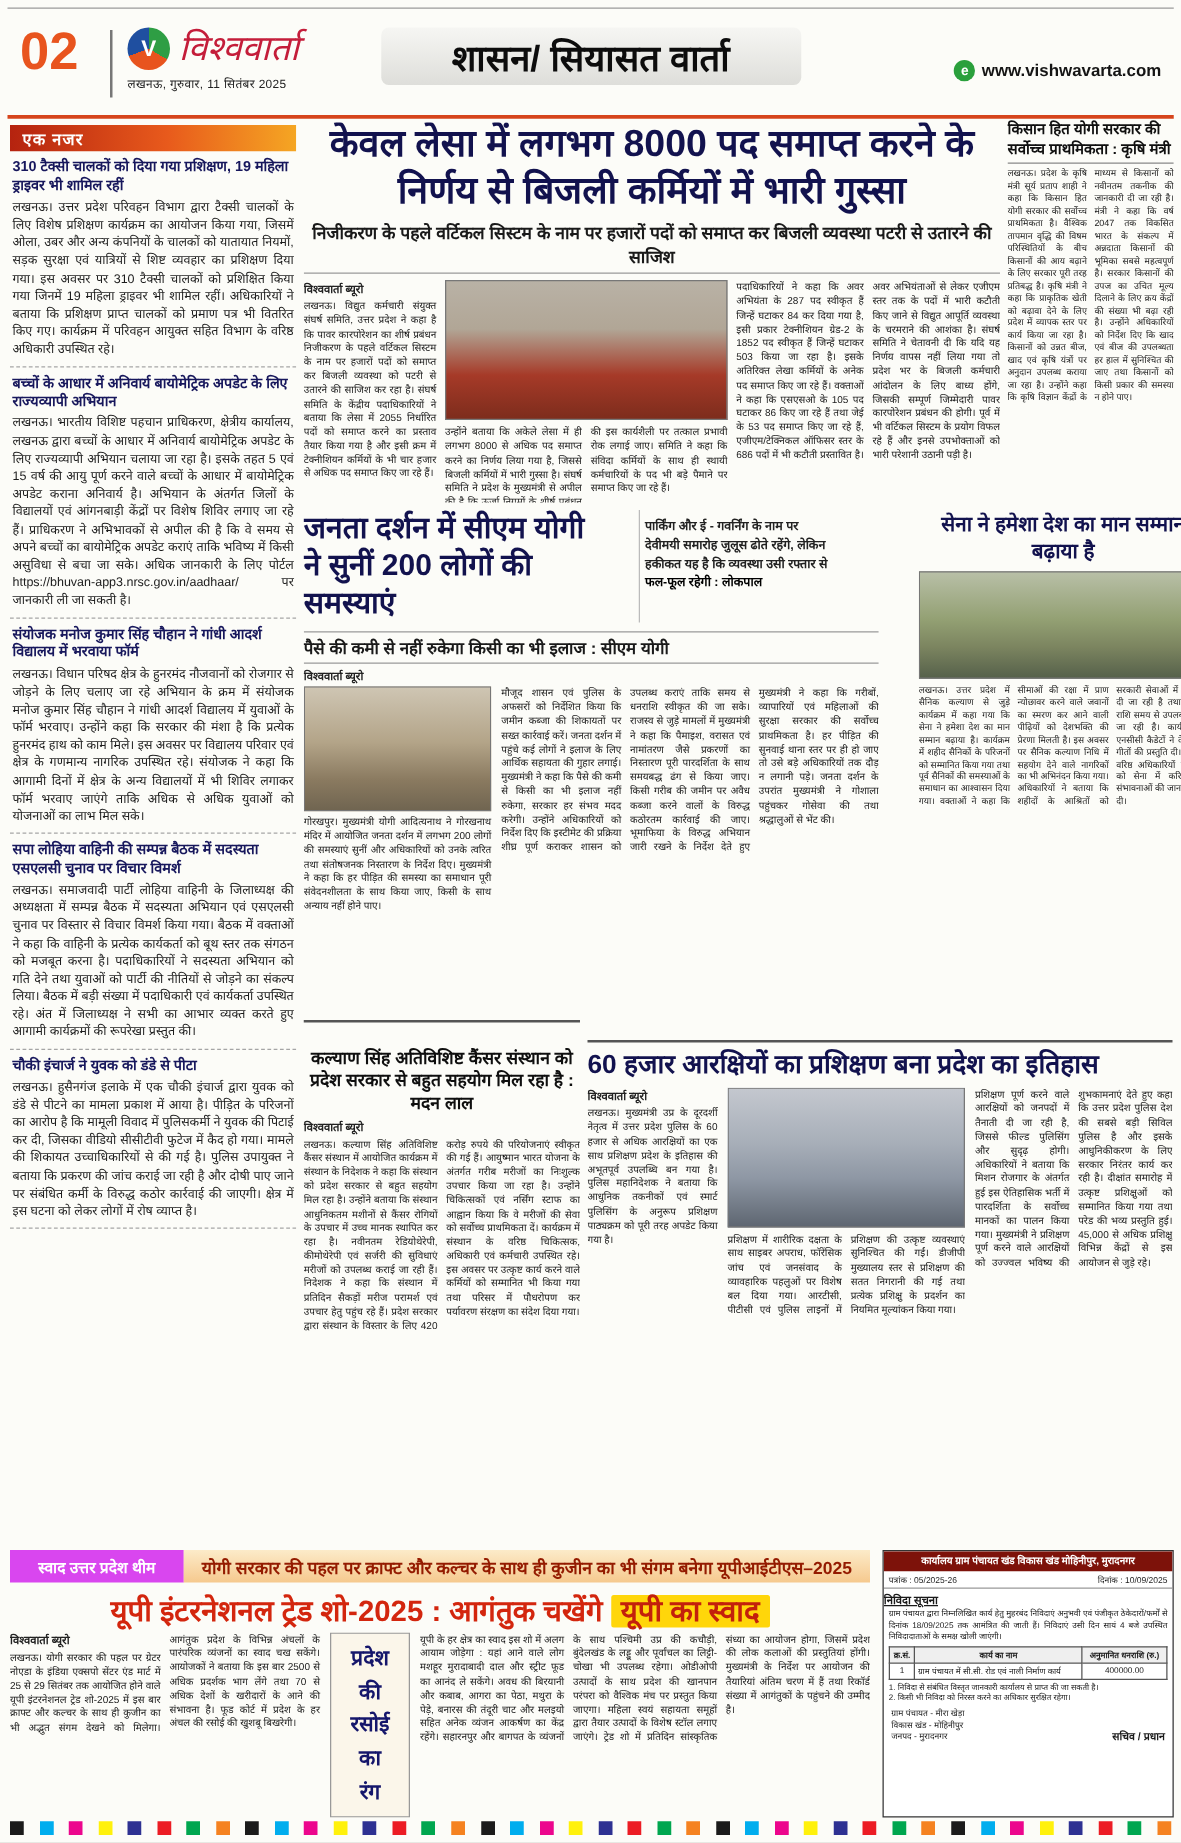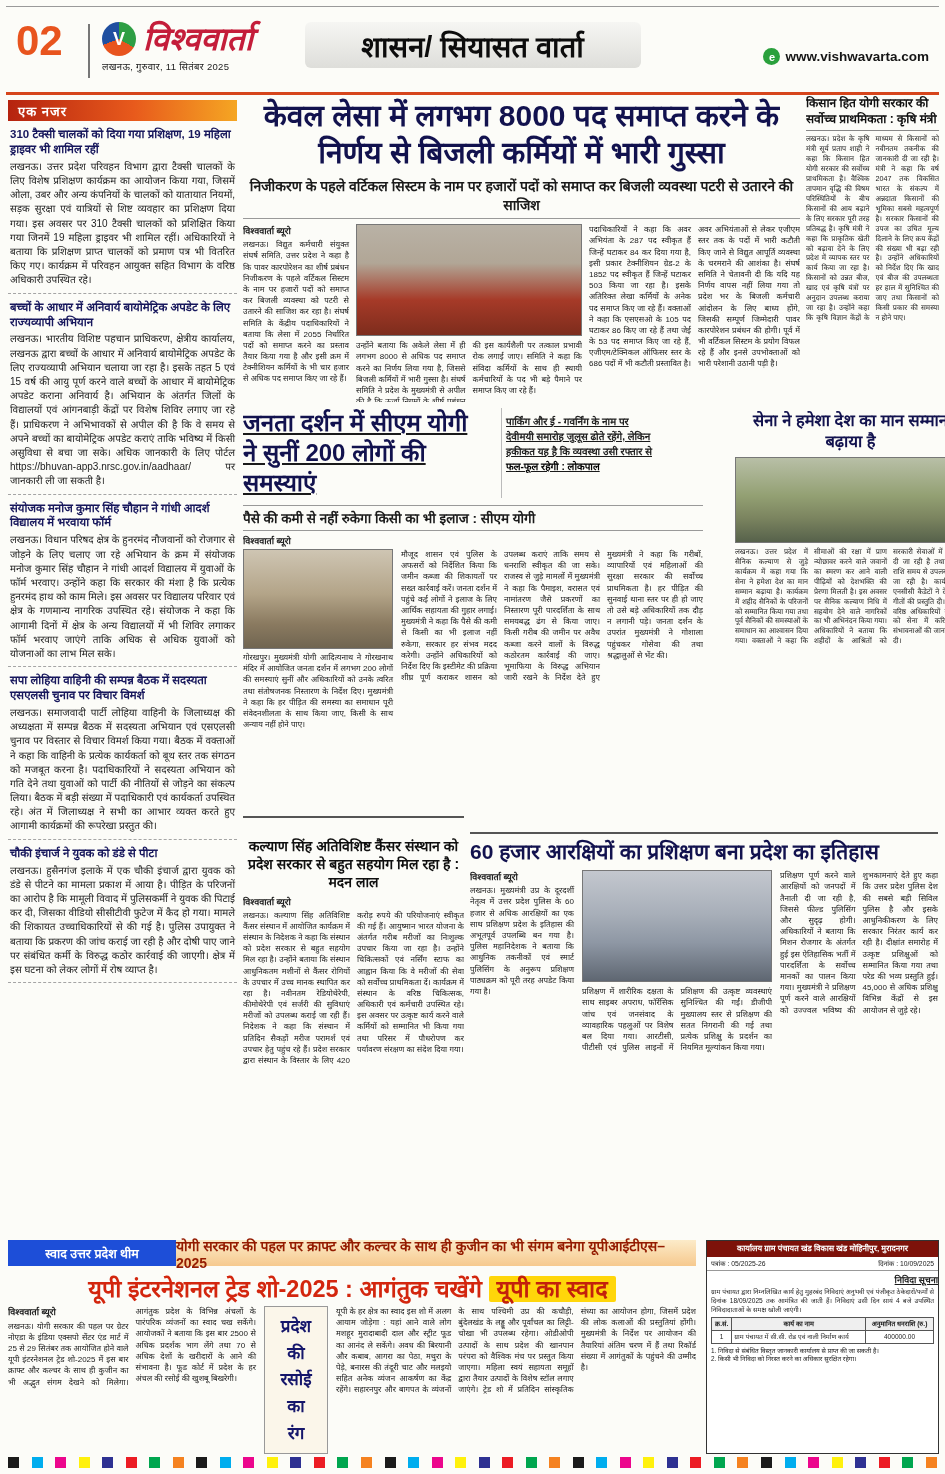--- a/index.html
+++ b/index.html
@@ -8,21 +8,21 @@
   .abs{position:absolute;}
   
   .top-rule{left:6px;top:6px;right:6px;height:1px;background:#9a9a9a;}
   .pageno{left:16px;top:20px;font-size:42px;font-weight:bold;color:#e8541e;line-height:1;}
   .pageno-rule{left:88px;top:24px;width:2px;height:54px;background:#777;}
   .logo-wrap{left:102px;top:22px;}
   .logo-row{display:flex;align-items:center;gap:7px;}
   .logo-circle{width:34px;height:34px;border-radius:50%;
     background:conic-gradient(#2e9e44 0 120deg,#e8541e 120deg 250deg,#1f4fa0 250deg 360deg);
     display:flex;align-items:center;justify-content:center;color:#fff;font-weight:bold;font-size:18px;}
-  .logo-name{font-size:32px;font-weight:bold;color:#c41d3a;font-style:italic;line-height:1;}
+  .logo-name{font-size:28px;font-weight:normal;color:#c41d3a;font-style:italic;line-height:1;}
   .dateline{font-size:9.5px;color:#222;margin-top:4px;letter-spacing:.3px;}
   .section-bar{left:50%;transform:translateX(-50%);top:22px;width:336px;height:46px;
     background:linear-gradient(180deg,#f6f6f3,#dededa);border-radius:6px;
     display:flex;align-items:center;justify-content:center;}
   .section-title{font-size:29px;font-weight:bold;color:#0c0c0c;}
   .website{right:16px;top:48px;display:flex;align-items:center;gap:5px;}
   .e-badge{width:17px;height:17px;border-radius:50%;background:#2aa03c;color:#fff;
     display:flex;align-items:center;justify-content:center;font-size:11px;font-weight:bold;}
   .website-text{font-size:13.5px;font-weight:bold;color:#151515;}
   .main-rule{left:6px;top:92px;right:6px;height:3px;background:#d6451c;}
@@ -50,21 +50,21 @@
     background:linear-gradient(180deg,#b9b2a6 0%,#b1a696 35%,#a63a28 68%,#7c2c1c 100%);}
   .lead-mid-text{column-count:2;column-gap:7px;margin-top:4px;height:74px;overflow:hidden;}
   .lead-right{width:211px;column-count:2;column-gap:7px;}
   
   .kisan{left:806px;top:96px;width:133px;height:306px;overflow:hidden;}
   .kisan-head{font-size:12px;font-weight:bold;line-height:1.3;color:#101010;
     border-bottom:1px solid #888;padding-bottom:3px;margin-bottom:3px;}
   .kisan-body{column-count:2;column-gap:6px;font-size:7.2px;line-height:1.38;text-align:justify;height:258px;overflow:hidden;}
   
   .janta{left:243px;top:408px;width:460px;height:404px;overflow:hidden;}
-  .janta-top{display:flex;gap:14px;text-decoration:underline;}
+  .janta-top{display:flex;gap:24px;}
   .janta-headline{width:244px;font-size:24px;line-height:1.25;}
   .janta-mini{flex:1;border-left:1px solid #bbb;padding:6px 4px 0;text-align:left;}
   .mini-line{font-size:10px;font-weight:bold;color:#222;line-height:1.5;}
   .mini-line.last{color:#000;}
   .janta-subhead{font-size:13.5px;font-weight:bold;margin-top:7px;
     border-top:1px solid #999;border-bottom:1px solid #999;padding:3px 0;}
   .janta-byline{margin-top:3px;}
   .janta-body{display:flex;gap:8px;margin-top:2px;height:248px;overflow:hidden;}
   .janta-left{width:150px;}
   .photo-janta{width:100%;height:100px;margin-bottom:3px;
@@ -86,37 +86,37 @@
   .arakshi-head{font-size:21px;line-height:1.25;margin-bottom:5px;}
   .arakshi-body{display:flex;gap:8px;height:352px;overflow:hidden;}
   .arakshi-col1{width:104px;}
   .arakshi-mid{width:190px;}
   .photo-arakshi{width:100%;height:112px;
     background:linear-gradient(180deg,#c4c8cf 0%,#a7aeb8 40%,#8e97a4 65%,#5d6570 100%);}
   .arakshi-mid-text{column-count:2;column-gap:7px;margin-top:4px;height:232px;overflow:hidden;}
   .arakshi-right{flex:1;column-count:2;column-gap:7px;}
   
   .theme-banner{left:8px;top:1240px;width:688px;height:26px;display:flex;}
-  .theme-label{width:168px;background:#1d4ed8;color:#fff;font-size:12.5px;font-weight:bold;
+  .theme-label{width:139px;background:#d946ef;color:#fff;font-size:12.5px;font-weight:bold;
     display:flex;align-items:center;justify-content:center;}
   .banner-text{flex:1;background:linear-gradient(180deg,#fcebc9,#f6c98e);color:#941b00;
     font-size:14px;font-weight:bold;display:flex;align-items:center;justify-content:center;}
   .trade-head{left:8px;top:1272px;width:688px;text-align:center;font-size:23.5px;font-weight:bold;color:#d3260e;}
   .trade-highlight{background:#ffd60a;color:#c3200c;padding:0 8px;border-radius:2px;}
   .trade-body{left:8px;top:1306px;width:688px;height:148px;display:flex;gap:8px;overflow:hidden;}
   .trade-colA{width:248px;column-count:2;column-gap:7px;}
   .vertical-box{width:64px;border:1px solid #999;background:#fbf6ea;display:flex;flex-direction:column;
     align-items:center;justify-content:space-around;padding:6px 0;box-sizing:border-box;}
   .vword{font-size:17px;font-weight:bold;color:#15166b;line-height:1;}
   .trade-colB{flex:1;column-count:3;column-gap:7px;}
   
   .notice{left:706px;top:1240px;width:233px;height:214px;border:1.5px solid #333;background:#fff;box-sizing:border-box;overflow:hidden;}
   .notice-office{background:#7d120a;color:#fff;font-size:8px;font-weight:bold;text-align:center;padding:3px 4px;line-height:1.25;}
   .notice-meta{display:flex;justify-content:space-between;padding:2px 4px;font-size:6.8px;border-bottom:1px solid #999;}
-  .notice-title{text-align:right;font-size:9px;font-weight:bold;text-decoration:underline;margin:2px 0;}
+  .notice-title{text-align:left;font-size:9px;font-weight:bold;text-decoration:underline;margin:2px 0;}
   .notice-intro{padding:0 4px;font-size:6.6px;line-height:1.35;text-align:justify;}
   .notice-table{width:calc(100% - 8px);margin:2px 4px;border-collapse:collapse;}
   .notice-table th,.notice-table td{border:1px solid #555;font-size:6.6px;padding:1.5px 2px;}
   .notice-table th{font-weight:bold;text-align:center;background:#efefef;}
   .notice-table td{text-align:center;}
   .notice-table td.name{text-align:left;}
   .notice-notes{padding:1px 4px 0;font-size:6.4px;line-height:1.35;}
   .notice-sign{display:flex;justify-content:space-between;align-items:flex-end;padding:3px 6px 0;}
   .sign-left{font-size:6.8px;line-height:1.35;}
   .sign-right{font-size:8.5px;font-weight:bold;}
@@ -292,20 +292,28 @@
           <td>1</td>
           <td class="name">ग्राम पंचायत में सी.सी. रोड एवं नाली निर्माण कार्य</td>
           <td>400000.00</td>
         </tr>
       </tbody>
     </table>
     <div class="notice-notes">
       <div>1. निविदा से संबंधित विस्तृत जानकारी कार्यालय से प्राप्त की जा सकती है।</div>
       <div>2. किसी भी निविदा को निरस्त करने का अधिकार सुरक्षित रहेगा।</div>
     </div>
+    <div class="notice-sign">
+      <div class="sign-left">
+        <div>ग्राम पंचायत - मीरा खेड़ा</div>
+        <div>विकास खंड - मोहिनीपुर</div>
+        <div>जनपद - मुरादनगर</div>
+      </div>
+      <div class="sign-right">सचिव / प्रधान</div>
+    </div>
   </div>
 
   <div class="abs color-bars">
       <span class="swatch" style="background: rgb(27, 27, 27);"></span>
       <span class="swatch" style="background: rgb(0, 173, 238);"></span>
       <span class="swatch" style="background: rgb(236, 6, 141);"></span>
       <span class="swatch" style="background: rgb(255, 241, 12);"></span>
       <span class="swatch" style="background: rgb(46, 49, 146);"></span>
       <span class="swatch" style="background: rgb(236, 28, 36);"></span>
       <span class="swatch" style="background: rgb(0, 166, 79);"></span>

